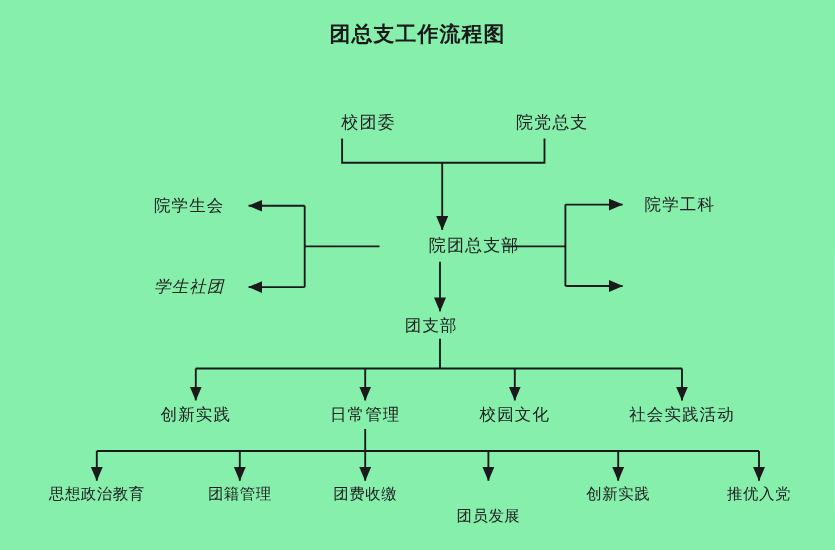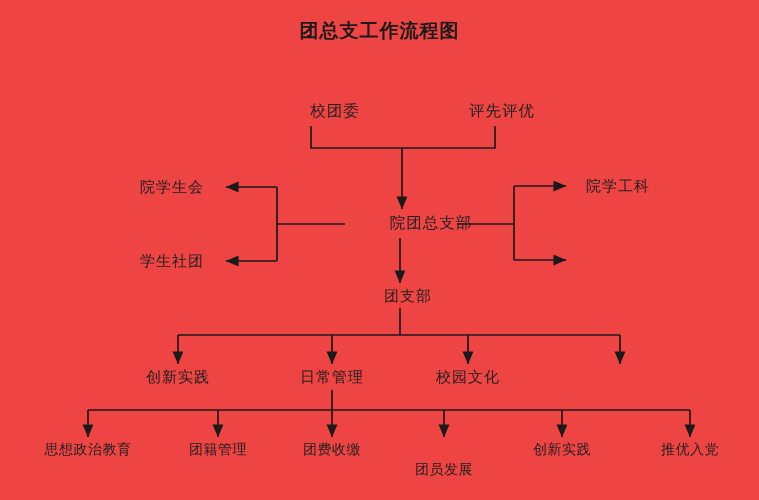--- a/index.html
+++ b/index.html
@@ -4,21 +4,21 @@
 <style>
   html, body {
     margin: 0;
     padding: 0;
     background: #ffffff;
   }
   #page {
     position: relative;
     width: 759px;
     height: 500px;
-    background: #ef4444;
+    background: #86efac;
     overflow: hidden;
     font-family: "DejaVu Sans", "Liberation Sans", sans-serif;
   }
   #title {
     position: absolute;
     left: 0;
     top: 18px;
     width: 759px;
     text-align: center;
     font-size: 19px;
@@ -88,39 +88,40 @@
       <path d="M218,410 L218,437" marker-end="url(#arrow)"></path>
       <path d="M332,410 L332,437" marker-end="url(#arrow)"></path>
       <path d="M444,410 L444,437" marker-end="url(#arrow)"></path>
       <path d="M562,410 L562,437" marker-end="url(#arrow)"></path>
       <path d="M690,410 L690,437" marker-end="url(#arrow)"></path>
     </g>
   </svg>
 
   <div class="node lvl1" style="left:322px; top:112px;">校团委</div>
 
-  <div class="node lvl1" style="left:489px; top:112px;">评先评优</div>
+  <div class="node lvl1" style="left:489px; top:112px;">院党总支</div>
 
   <div class="node" style="left:172px; top:187px;">院学生会</div>
 
-  <div class="node" style="left:172px; top:261px;">学生社团</div>
+  <div class="node" style="left:172px; top:261px;font-style:italic;">学生社团</div>
 
   <div class="node lvl1" style="left:400px; top:224px;padding-left:36px;">院团总支部</div>
 
   <div class="node" style="left:618px; top:186px;">院学工科</div>
 
 
-  <div class="node" style="left:408px; top:296px;text-align:center;">团支部</div>
+  <div class="node" style="left:392px; top:296px;text-align:center;">团支部</div>
 
   <div class="node" style="left:178px; top:377px;text-align:right;">创新实践</div>
 
   <div class="node" style="left:332px; top:377px;">日常管理</div>
 
   <div class="node" style="left:468px; top:377px;text-align:right;">校园文化</div>
 
+  <div class="node" style="left:620px; top:377px;">社会实践活动</div>
 
   <div class="node small" style="left:88px; top:450px;">思想政治教育</div>
 
   <div class="node small" style="left:218px; top:450px;">团籍管理</div>
 
   <div class="node small" style="left:332px; top:450px;">团费收缴</div>
 
   <div class="node small" style="left:444px; top:470px;">团员发展</div>
 
   <div class="node small" style="left:562px; top:450px;">创新实践</div>

